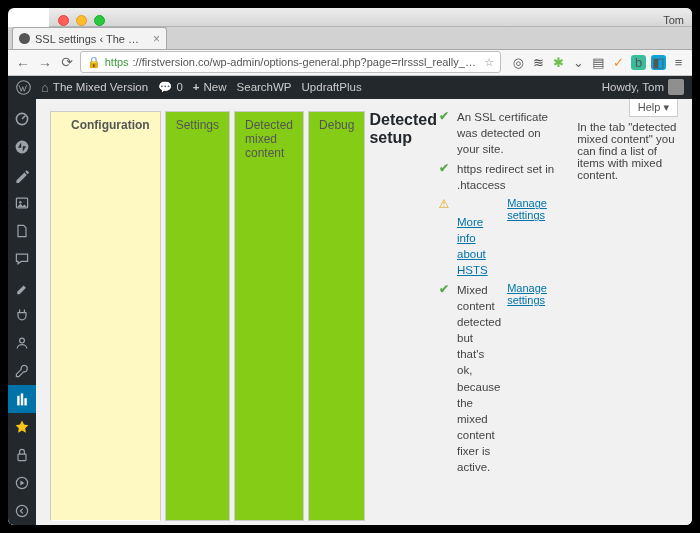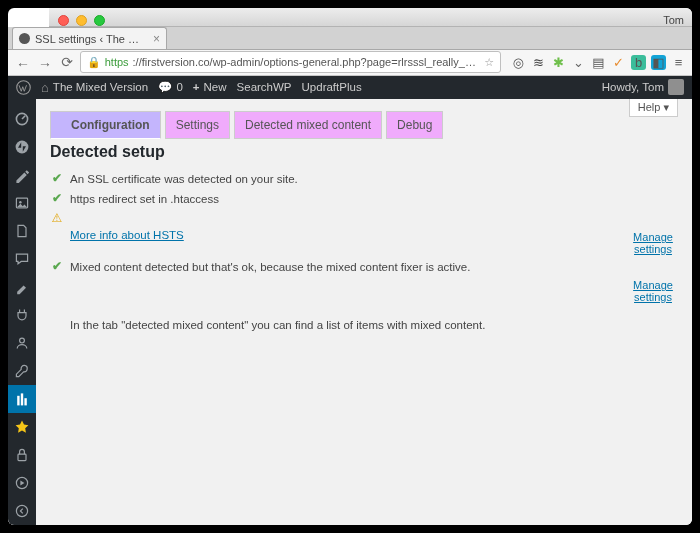--- a/index.html
+++ b/index.html
@@ -45,35 +45,35 @@
   .adminbar .avatar { width:16px; height:16px; background:#8f8f8f; border-radius:2px; }
 
   
   .wpbody { flex:1; display:flex; position:relative; background:#f1f1f1; }
   .sidebar { width:28px; background:#23282d; display:flex; flex-direction:column; padding-top:6px; }
   .sidebar .sitem { width:28px; height:28px; display:flex; align-items:center; justify-content:center; color:#9ca2a7; }
   .sidebar .sitem.active { background:#0073aa; color:#fff; }
   .sidebar .sitem svg { width:16px; height:16px; fill:currentColor; }
   .sidebar .sitem.star { color:#f5c518; }
 
-  .main { flex:1; padding: 8px 14px 4px 14px; display:flex; flex-direction:column; position:relative; }
+  .main { flex:1; padding: 8px 14px 4px 14px; display:flex; flex-direction:row; position:relative; }
   .helpbtn { position:absolute; top:0; right:14px; border:1px solid #ccc; border-top:none; background:#fff; font-size:11px; color:#555; padding:2px 8px; }
   .tabs { display:flex; gap:0; margin-top: 4px; }
-  .tabs .t { font-size:12px; color:#555; padding:6px 10px; background:#f0abfc; border:1px solid #ccc; margin-right:4px; }
-  .tabs .t.active { background:#c4b5fd; border-bottom-color:#fff; font-weight:bold;padding-left:20px; }
+  .tabs .t { font-size:12px; color:#555; padding:6px 10px; background:#84cc16; border:1px solid #ccc; margin-right:4px; }
+  .tabs .t.active { background:#fef9c3; border-bottom-color:#fff; font-weight:bold;padding-left:20px; }
 
   h2.section { font-size:16px; font-weight:600; color:#23282d; margin:4px 0 8px 0; }
 
   .checks { font-size:11.5px; color:#444; }
   .row { display:flex; align-items:flex-start; gap:6px; padding:2px 0; }
   .row .icon { width:14px; flex:none; text-align:center; font-size:12px; }
   .ok { color:#5aa84f; font-weight:bold; }
   .warn { color:#e0a200; }
   .row .text { flex:1; line-height:1.4; }
-  .row .link { font-size:11px; color:#0073aa; width:50px; text-align:center; flex:none;margin-top:20px; }
+  .row .link { font-size:11px; color:#0073aa; width:50px; text-align:left; flex:none; }
   .note { font-size:11.5px; color:#444; margin:14px 0 0 20px; }
 
   .footer { margin-top:auto; display:flex; justify-content:space-between; font-size:11px; color:#666; font-style:italic; padding:6px 0 8px 0; }
   .footer a { color:#0073aa; font-style:italic; }
   .footer .ver { font-style:normal; }
 </style>
 </head>
 <body>
 
 <div class="window">

